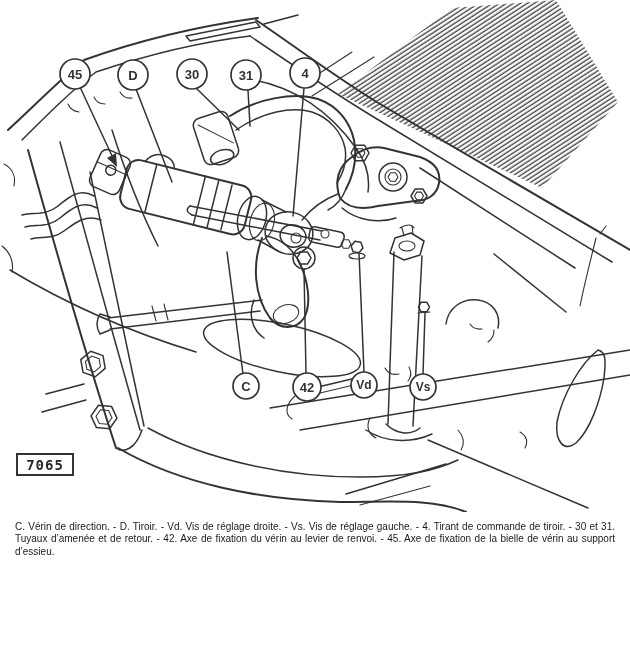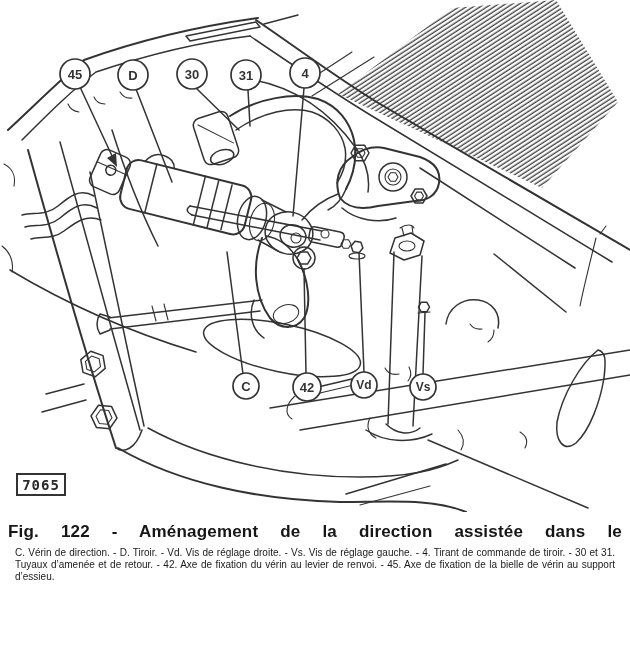--- a/index.html
+++ b/index.html
@@ -14,21 +14,21 @@
   .figure { position:relative; width:630px; height:512px; }
   svg.drawing { position:absolute; left:0; top:0; color:var(--ink); }
   .ln   { fill:none; stroke:currentColor; stroke-width:1.5; stroke-linecap:round; stroke-linejoin:round; }
   .ln2  { fill:none; stroke:currentColor; stroke-width:2;   stroke-linecap:round; stroke-linejoin:round; }
   .thin { fill:none; stroke:currentColor; stroke-width:1.1; stroke-linecap:round; stroke-linejoin:round; }
   .co   { fill:var(--paper); stroke:currentColor; stroke-width:1.7; }
   .ct   { fill:currentColor; stroke:none; font:600 13px "Liberation Sans",sans-serif; }
   .ctv  { fill:currentColor; stroke:none; font:600 12px "Liberation Sans",sans-serif; }
   .solid{ fill:currentColor; stroke:none; }
   .badge {
-    position:absolute; left:16px; top:473px; width:50px; height:23px;
+    position:absolute; left:16px; top:453px; width:58px; height:23px;
     border:2px solid var(--ink); background:var(--paper);
     display:flex; align-items:center; justify-content:center;
     font:700 14px/1 "DejaVu Sans Mono", monospace; letter-spacing:1px; color:#2a2a2a;
   }
   .caption { margin-top:9px; padding:0 8px; font-weight:700; font-size:17px; line-height:1.28; color:var(--text); }
   .cap1 { text-align:justify; text-align-last:justify; word-spacing:6px; letter-spacing:0.2px; }
   .cap2 { text-align:center; letter-spacing:0.3px; }
   .legend {
     margin:4px 0 0; padding:0 15px;
     font-size:10px; line-height:1.23; text-align:justify; color:#1a1a1a;
@@ -251,16 +251,15 @@
         <circle class="co" cx="423" cy="387" r="13"></circle>
         <text class="ctv" x="423" y="387" text-anchor="middle" dominant-baseline="central">Vs</text>
       </g>
     </g>
   </svg>
 
   <div class="badge">7065</div>
 </div>
 
 <div class="caption">
-  <div class="cap1">Fig. 122 - Aménagement de la direction assistée dans le</div>
 </div>
 
 <p class="legend">C. Vérin de direction. - D. Tiroir. - Vd. Vis de réglage droite. - Vs. Vis de réglage gauche. - 4. Tirant de commande de tiroir. - 30 et 31. Tuyaux d’amenée et de retour. - 42. Axe de fixation du vérin au levier de renvoi. - 45. Axe de fixation de la bielle de vérin au support d’essieu.</p>
 
 </body></html>

